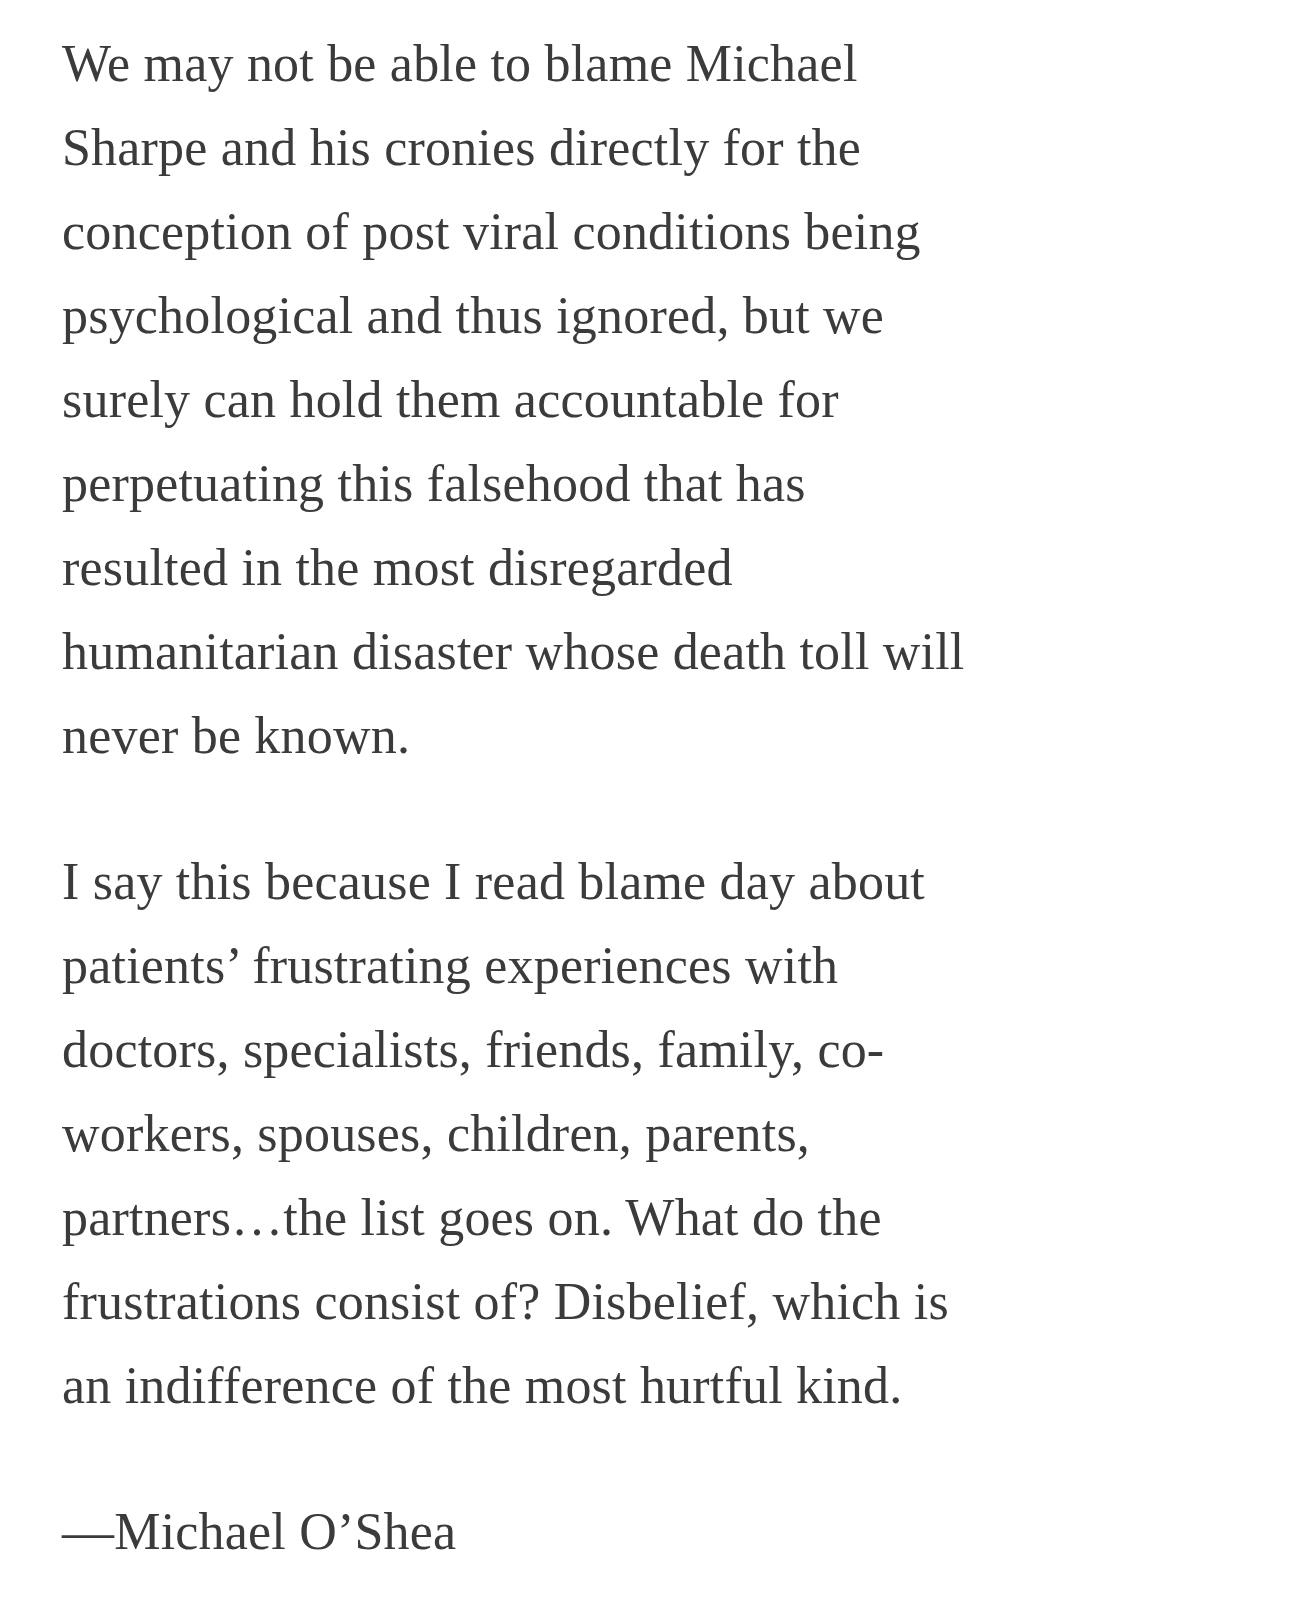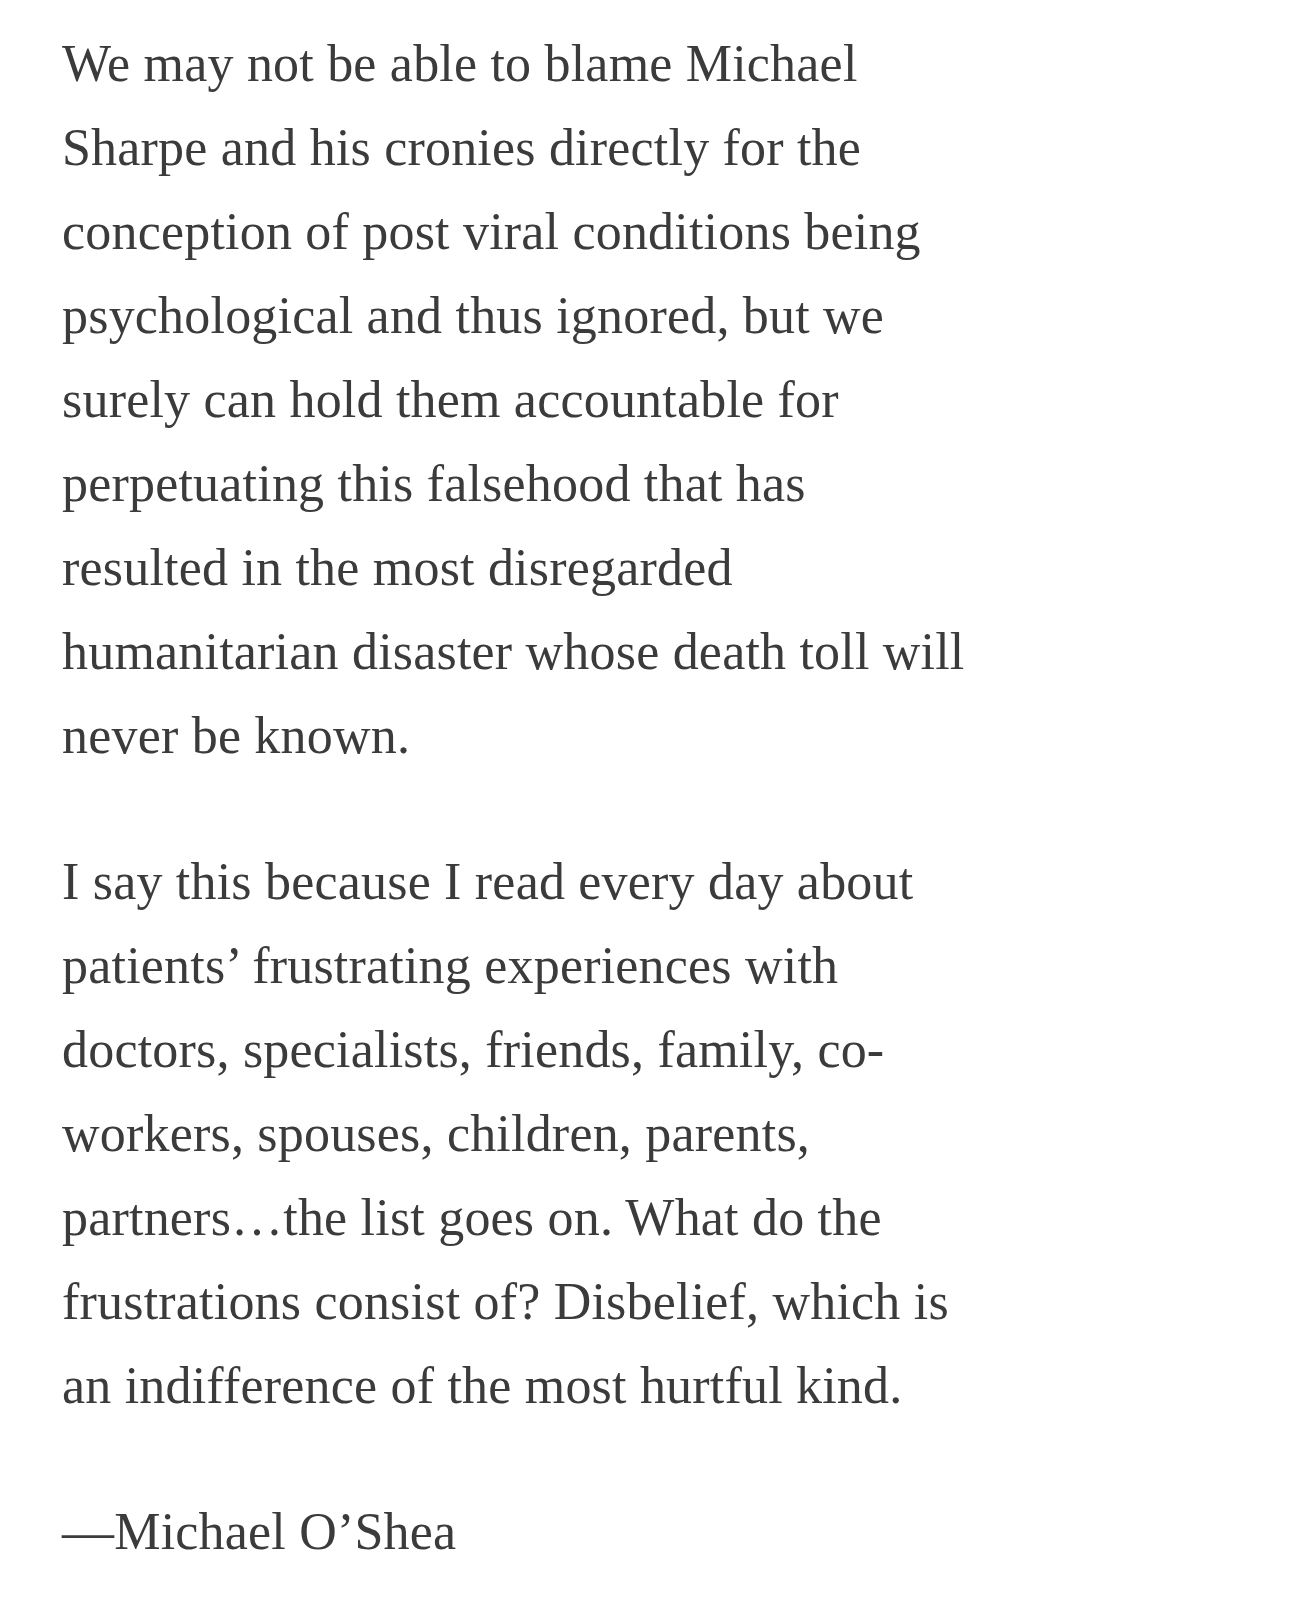--- a/index.html
+++ b/index.html
@@ -29,15 +29,15 @@
     }
     .attribution {
       margin-bottom: 0;
     }
   </style>
 </head>
 <body>
 
 <main class="article">
   <p class="para">We may not be able to blame Michael Sharpe and his cronies directly for the conception of post viral conditions being psychological and thus ignored, but we surely can hold them accountable for perpetuating this falsehood that has resulted in the most disregarded humanitarian disaster whose death toll will never be known.</p>
-  <p class="para">I say this because I read every day about patients’ frustrating experiences with doctors, specialists, friends, family, co-workers, spouses, children, parents, partners…the list goes on. What do the frustrations consist of? Disbelief, which is an indifference of the most hurtful kind.</p>
+  <p class="para">I say this because I read blame day about patients’ frustrating experiences with doctors, specialists, friends, family, co-workers, spouses, children, parents, partners…the list goes on. What do the frustrations consist of? Disbelief, which is an indifference of the most hurtful kind.</p>
   <p class="para attribution">—Michael O’Shea</p>
 </main>
 
 </body></html>

